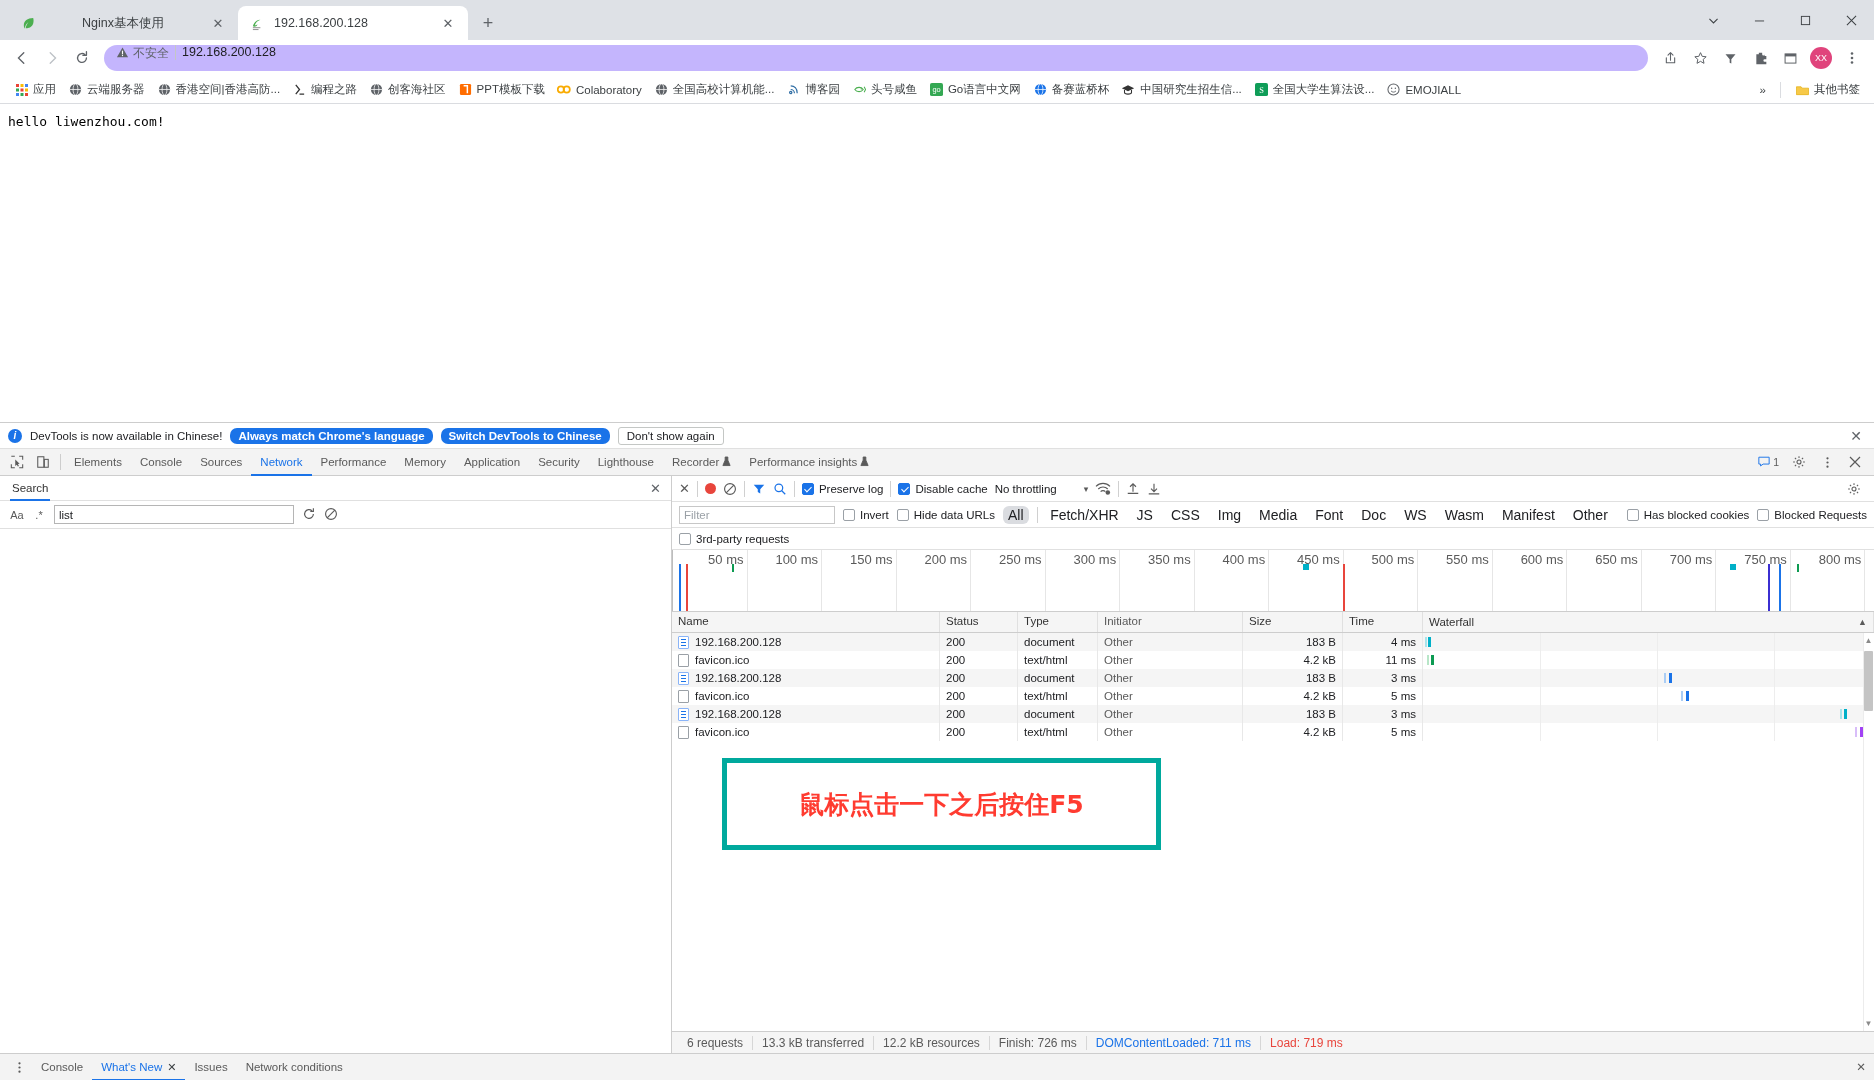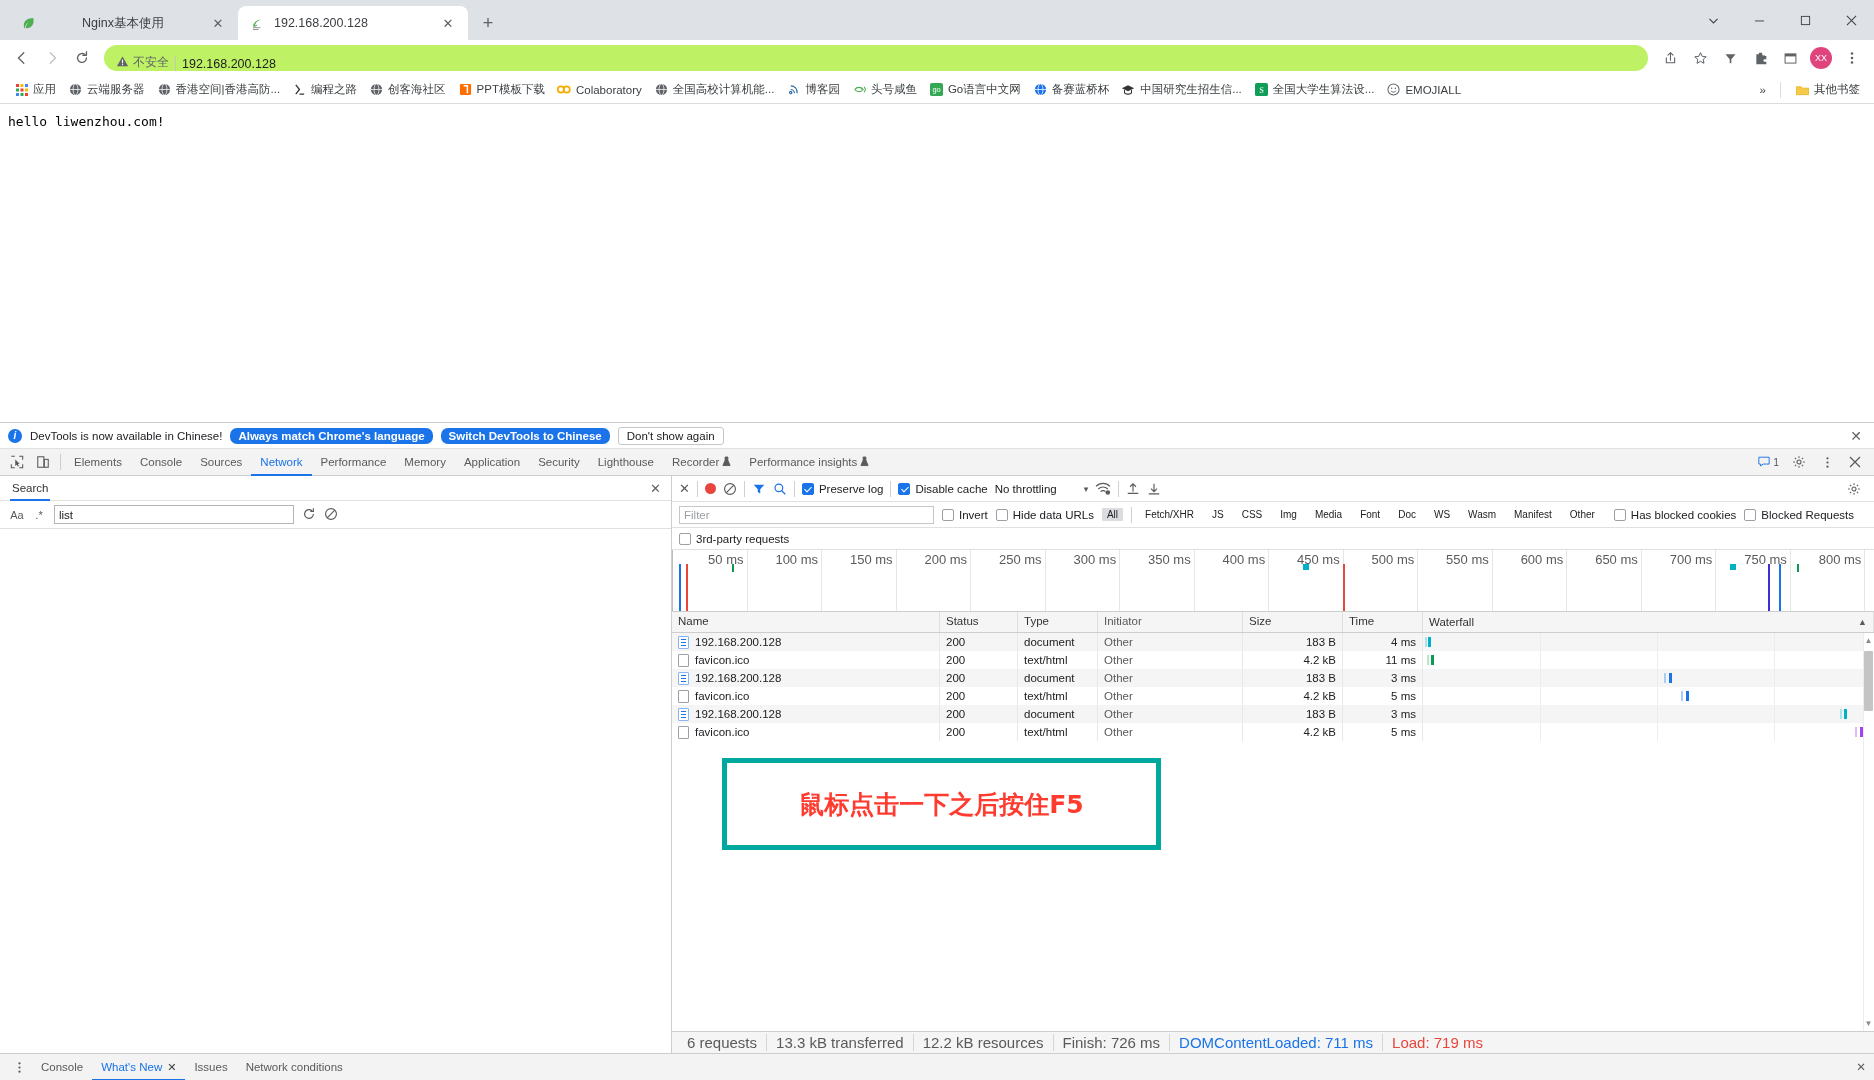--- a/index.html
+++ b/index.html
@@ -31,22 +31,22 @@
     align-items:center; }
   .win-btn { width:46px; height:32px; display:flex; align-items:center;
     justify-content:center; color:#3c4043; font-size:12px; }
 
   
   .addr-bar { height:36px; background:#fff; display:flex; align-items:center;
     padding:0 8px; gap:2px; }
   .nav-btn { width:28px; height:28px; display:flex; align-items:center;
     justify-content:center; color:#5f6368; font-size:15px; border-radius:50%; }
   .nav-btn.disabled { color:#bdc1c6; }
-  .omnibox { flex:1; height:26px; background:#bef264; border-radius:13px;
-    display:flex; align-items:flex-end; padding:0 12px; margin:0 6px; gap:2px;
+  .omnibox { flex:1; height:26px; background:#c4b5fd; border-radius:13px;
+    display:flex; align-items:flex-start; padding:0 12px; margin:0 6px; gap:2px;
     font-size:12.5px; color:#202124; }
   .omni-warn { display:flex; align-items:center; gap:4px; color:#5f6368; font-size:12px; }
   .omni-sep { width:1px; height:15px; background:#c4c7c5; margin:0 4px; }
   .omni-url { color:#202124; font-size:12.5px; }
   .addr-icons { display:flex; align-items:center; gap:2px; }
   .profile-pill { width:22px; height:22px; border-radius:50%; background:#e0447c;
     color:#fff; font-size:9px; display:flex; align-items:center; justify-content:center;
     margin:0 4px; }
 
   
@@ -126,21 +126,21 @@
   .cbx.on::after { content:""; position:absolute; left:3.5px; top:1px; width:3px;
     height:6px; border:solid #fff; border-width:0 1.6px 1.6px 0; transform:rotate(45deg); }
   .cb-row { display:flex; align-items:center; gap:5px; white-space:nowrap; }
   .tb-right { margin-left:auto; display:flex; align-items:center; gap:10px;
     padding-right:6px; }
 
   .net-filterbar { height:26px; display:flex; align-items:center; gap:8px;
     padding:0 7px; border-bottom:1px solid #e0e0e0; font-size:11.5px; color:#202124; }
   .filter-input { width:255px; height:18px; border:1px solid #c7c7c7; background:#fff;
     font-size:11.5px; padding:0 4px; color:#9aa0a6; display:flex; align-items:center; }
-  .type-btn { padding:1px 5px; border-radius:1px; white-space:nowrap; font-size:10px; }
+  .type-btn { padding:1px 5px; border-radius:6px; white-space:nowrap; font-size:14px; }
   .type-btn.active { background:#dadce0; }
 
   .net-thirdparty { height:22px; display:flex; align-items:center; gap:6px;
     padding:0 7px; border-bottom:1px solid #e0e0e0; font-size:11.5px; color:#202124; }
 
   
   .overview { height:62px; position:relative; border-bottom:1px solid #cdcdcd;
     background:#fff; overflow:hidden; }
   .ov-tick { position:absolute; top:0; bottom:0; width:1px; background:#e6e6e6; }
   .ov-label { position:absolute; top:2px; font-size:13px; color:#5a5a5a;
@@ -176,21 +176,21 @@
   .wf-marker { position:absolute; top:0; bottom:0; width:1px; }
 
   
   .annot { position:absolute; border:5px solid #00a99d; background:rgba(255,255,255,0.0);
     display:flex; align-items:center; justify-content:center; z-index:30; }
   .annot-text { color:#ff3b30; font-size:25px; font-weight:bold;
     font-family:"DejaVu Sans", sans-serif; }
 
   
   .net-status { height:22px; display:flex; align-items:center; gap:0;
-    border-top:1px solid #cdcdcd; background:#f5f5f5; font-size:15px;
+    border-top:1px solid #cdcdcd; background:#f5f5f5; font-size:12px;
     color:#5a5a5a; padding-left:6px; }
   .ns-item { padding:0 9px; border-right:1px solid #d6d6d6; white-space:nowrap; }
   .ns-item:last-child { border-right:none; }
   .ns-blue { color:#1a73e8; }
   .ns-red { color:#e8453c; }
 
   
   .drawer { height:27px; display:flex; align-items:center; background:#f3f3f3;
     border-top:1px solid #cdcdcd; font-size:11.5px; color:#5a5a5a; padding-left:6px; }
   .dw-tab { padding:0 9px; height:27px; display:flex; align-items:center; gap:5px;

